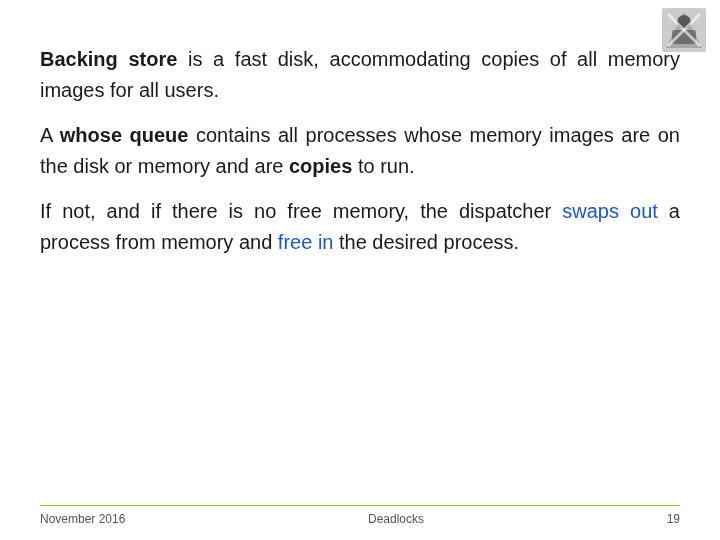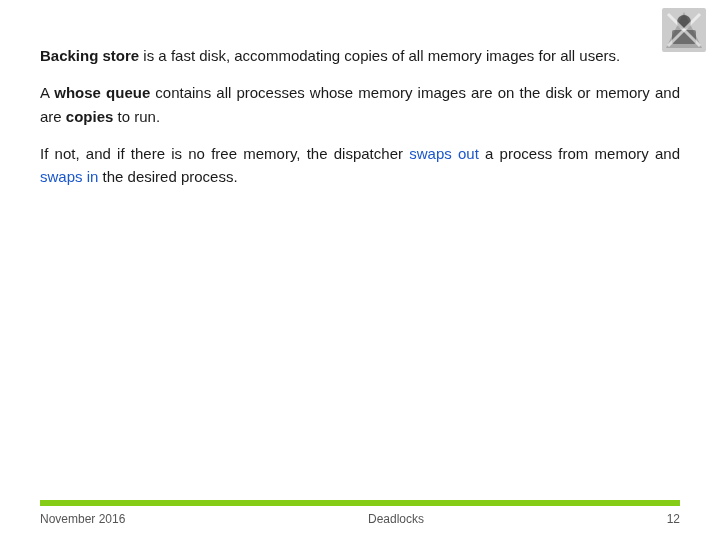--- a/index.html
+++ b/index.html
@@ -34,37 +34,37 @@
       height: 44px;
     }
     .content {
       margin-top: 14px;
       flex: 1;
       display: flex;
       flex-direction: column;
       gap: 14px;
     }
     .paragraph {
-      font-size: 15px;
+      font-size: 20px;
       line-height: 1.55;
       text-align: justify;
       color: #1a1a1a;
     }
     .bold { font-weight: bold; }
     .blue { color: #1a56cc; font-weight: normal; }
     .footer {
       position: absolute;
       bottom: 14px;
       left: 40px;
       right: 40px;
       display: flex;
       justify-content: space-between;
       font-size: 12px;
       color: #555555;
-      border-top: 6px solid #84cc16;
+      border-top: 1px solid #84cc16;
       padding-top: 6px;
     }
   </style>
 </head>
 <body>
 
 <div class="slide-container">
 
   <div class="logo">
     <svg viewBox="0 0 44 44" xmlns="http://www.w3.org/2000/svg">
@@ -84,25 +84,25 @@
     <p class="paragraph">
       <span class="bold">Backing store</span><span> is a fast disk, accommodating copies of all memory images for all users.</span>
     </p>
 
     <p class="paragraph">
       <span>A </span><span class="bold">whose queue</span><span> contains all processes whose memory images are on the disk or memory and are </span><span class="bold">copies</span><span> to run.</span>
     </p>
 
 
     <p class="paragraph">
-      <span>If not, and if there is no free memory, the dispatcher </span><span class="blue">swaps out</span><span> a process from memory and </span><span class="blue">swaps in</span><span> the desired process.</span>
+      <span>If not, and if there is no free memory, the dispatcher </span><span class="blue">swaps out</span><span> a process from memory and </span><span class="blue">free in</span><span> the desired process.</span>
     </p>
 
 
   </div>
 
   <div class="footer">
     <span>November 2016</span>
     <span>Deadlocks</span>
-    <span>12</span>
+    <span>19</span>
   </div>
 
 </div>
 
 </body></html>

